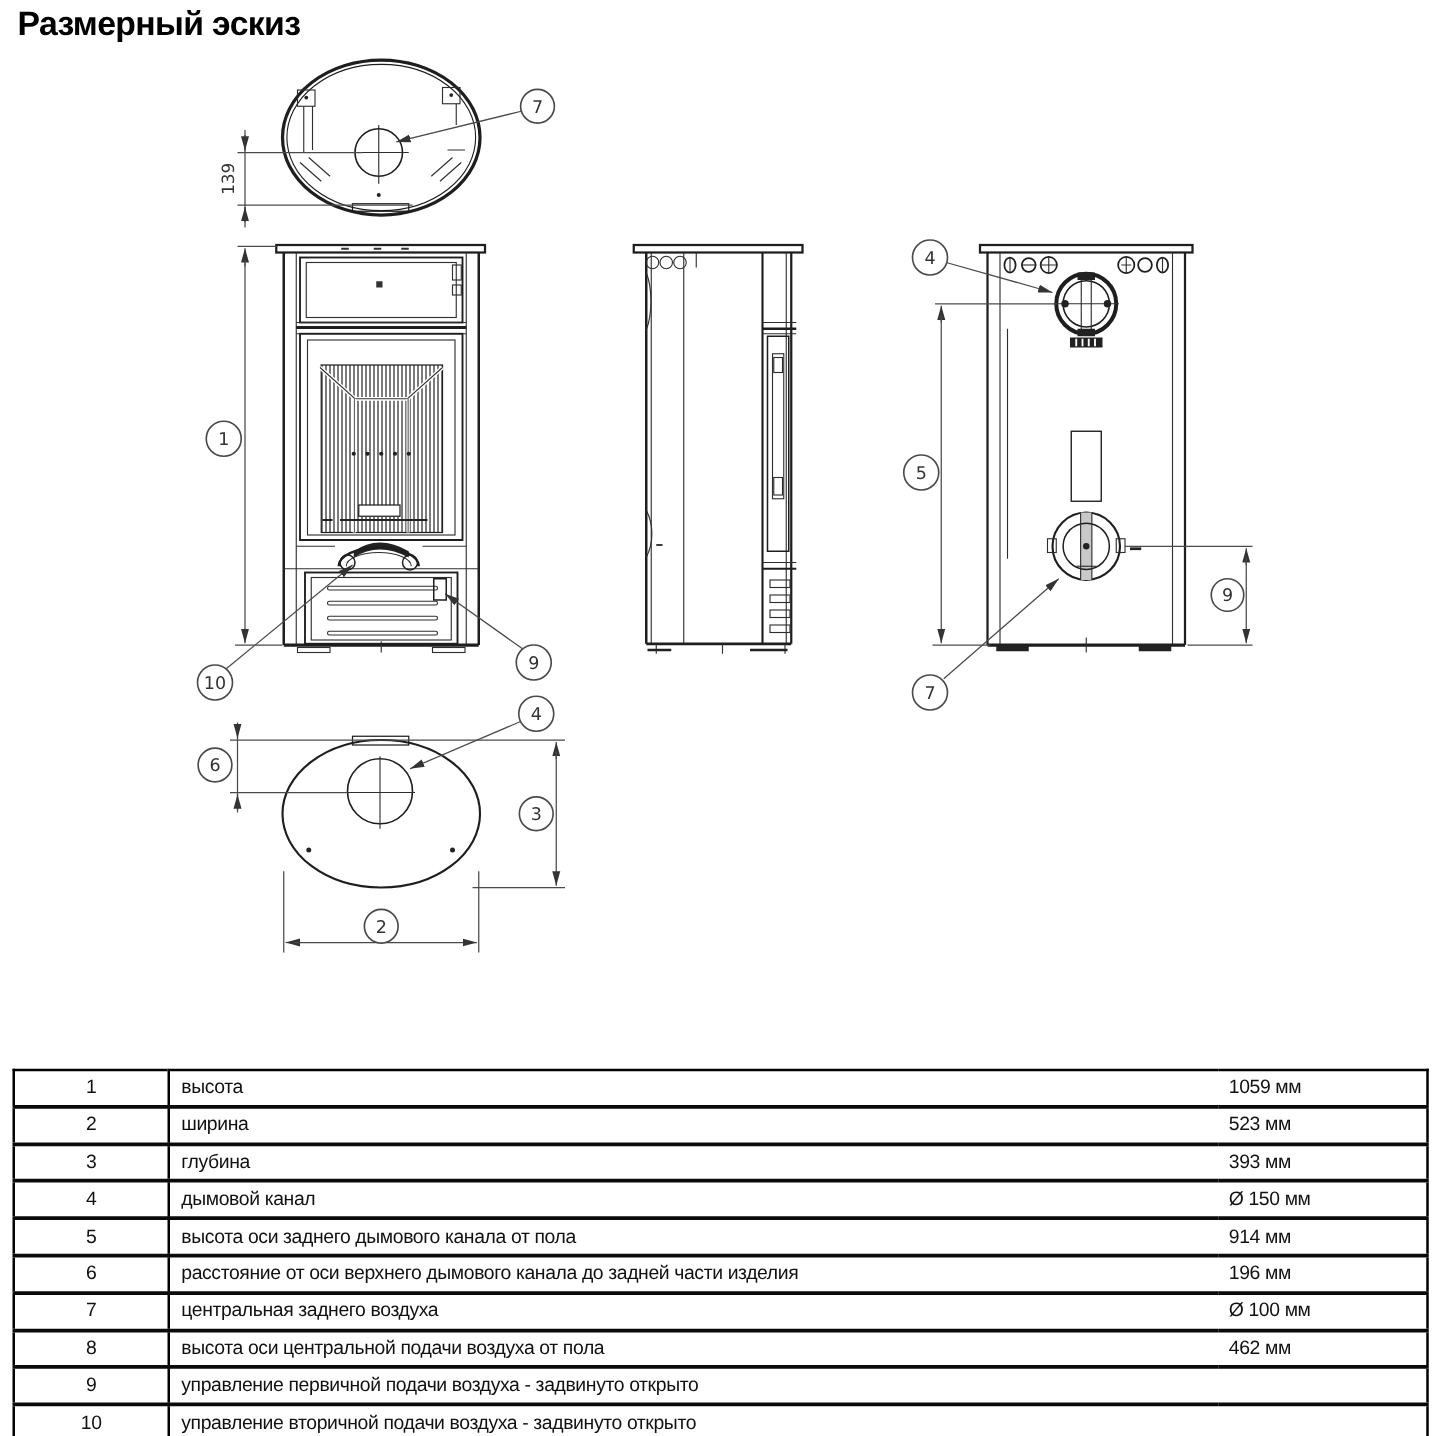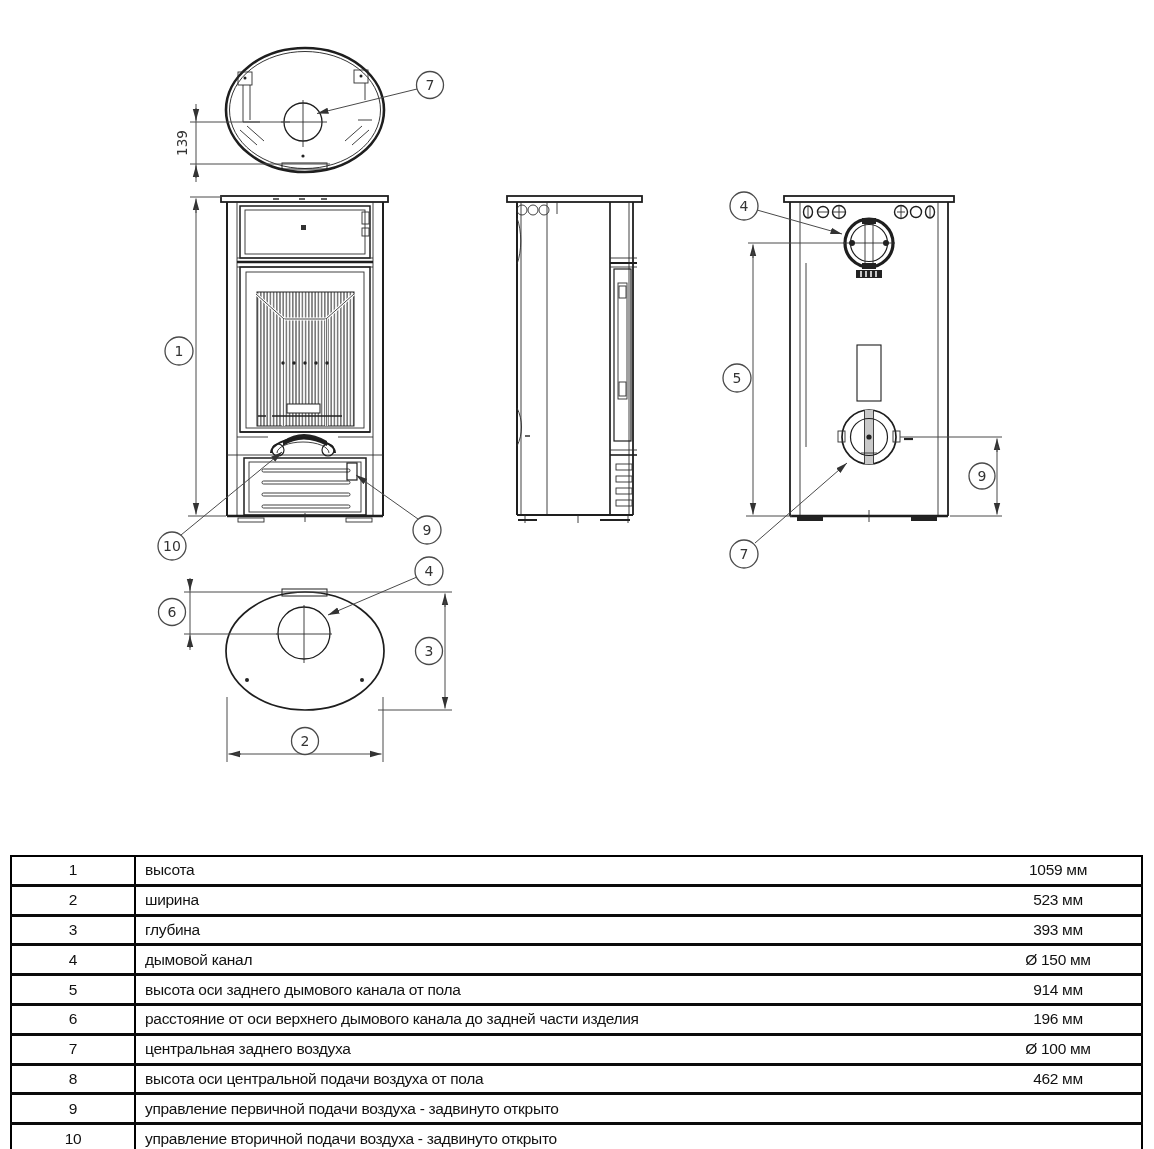--- a/index.html
+++ b/index.html
@@ -20,27 +20,28 @@
               text-anchor:middle;}
   table.info{position:absolute;left:10px;top:855px;width:1133px;border-collapse:collapse;
              table-layout:fixed;}
   table.info td{border:0;height:24.8px;vertical-align:middle;font-size:15.5px;
                 letter-spacing:-0.3px;color:#111;overflow:hidden;white-space:nowrap;}
   table.info tr{border-bottom:3px solid #0a0a0a;}
   table.info{border:2px solid #000;}
   td.c-num{width:120px;text-align:center;border-right:2px solid #000 !important;
            font-size:16px;}
   td.c-desc{padding:0 9px;text-align:left;}
-  td.c-val{width:150px;padding:0 8px;text-align:center;}
+  td.c-val{width:150px;padding:0 8px;text-align:left;}
 </style>
 </head>
 <body>
 
 <div class="page">
 
+  <h1 class="title" id="t1">Размерный эскиз</h1>
 
   <svg class="drawing" width="1154" height="800" viewBox="0 0 1154 800">
     <defs>
       <marker id="arr" markerWidth="13" markerHeight="9" refX="11.5" refY="4" orient="auto" markerUnits="userSpaceOnUse">
           <path d="M0,0.8 L11.5,4 L0,7.2 z" fill="#333"></path>
         </marker>
       <pattern id="hatch" width="3.2" height="8" patternUnits="userSpaceOnUse">
         <path d="M1.6,0 V8" stroke="#2a2a2a" stroke-width="1"></path>
       </pattern>
     </defs>

